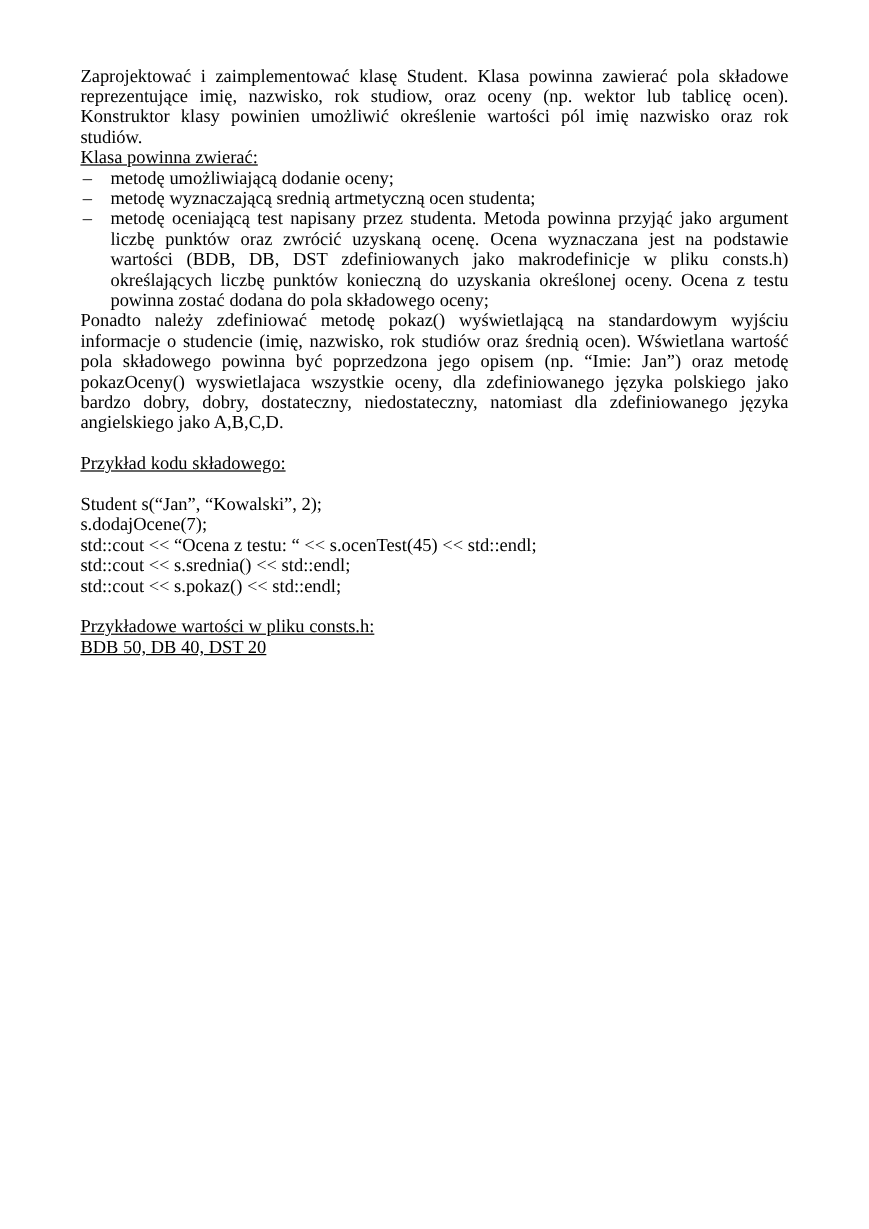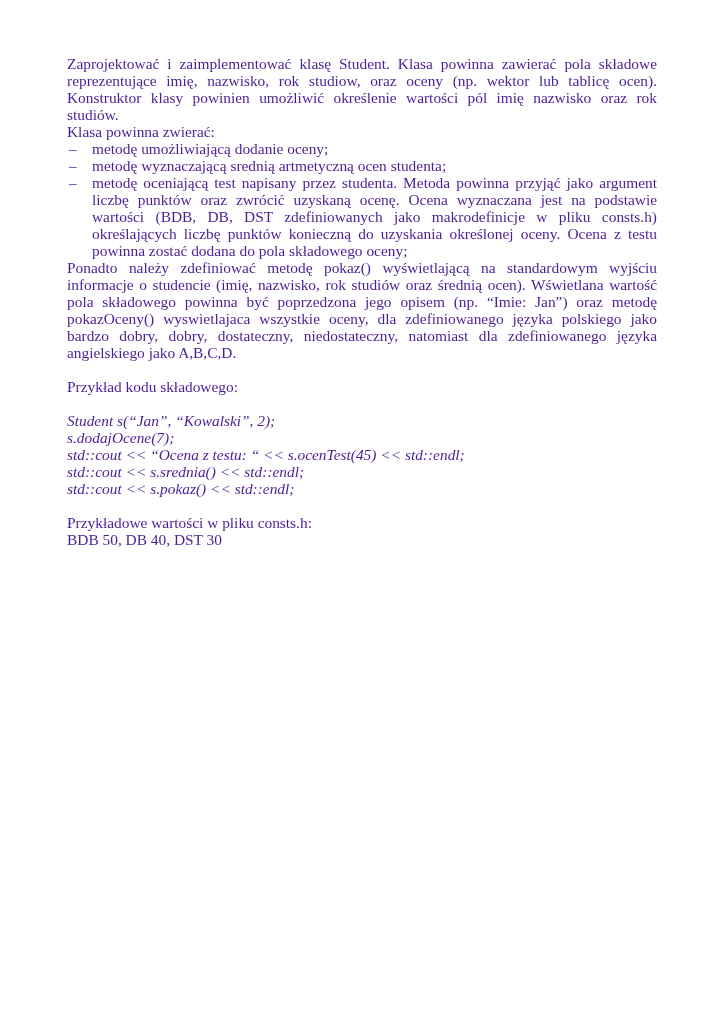--- a/index.html
+++ b/index.html
@@ -15,29 +15,30 @@
     overflow: hidden;
   }
   .content {
     position: absolute;
     left: 67px;
     top: 55px;
     width: 590px;
     font-family: "Liberation Serif", "DejaVu Serif", serif;
     font-size: 15.4px;
     line-height: 17px;
-    color: #4c1d95;
+    color: #000000;
   }
   .para-justified {
     text-align: justify;
     margin: 0;
   }
   .line {
     text-align: left;
     margin: 0;
+    text-decoration: underline;
   }
   .bullet-list {
     margin: 0;
     padding: 0;
     list-style: none;
   }
   .bullet-item {
     position: relative;
     padding-left: 25px;
     text-align: justify;
@@ -46,21 +47,20 @@
   .bullet-marker {
     position: absolute;
     left: 2px;
     top: 0;
   }
   .spacer {
     height: 17px;
   }
   .code-block {
     margin: 0;
-    font-style: italic;
   }
   .code-line {
     margin: 0;
     text-align: left;
   }
 </style>
 </head>
 <body>
 
 <div class="page">
@@ -97,16 +97,16 @@
       <p class="code-line">Student s(“Jan”, “Kowalski”, 2);</p>
       <p class="code-line">s.dodajOcene(7);</p>
       <p class="code-line">std::cout &lt;&lt; “Ocena z testu: “ &lt;&lt; s.ocenTest(45) &lt;&lt; std::endl;</p>
       <p class="code-line">std::cout &lt;&lt; s.srednia() &lt;&lt; std::endl;</p>
       <p class="code-line">std::cout &lt;&lt; s.pokaz() &lt;&lt; std::endl;</p>
     </div>
 
     <div class="spacer"></div>
 
     <p class="line">Przykładowe wartości w pliku consts.h:</p>
-    <p class="line">BDB 50, DB 40, DST 30</p>
+    <p class="line">BDB 50, DB 40, DST 20</p>
 
   </div>
 </div>
 
 </body></html>

